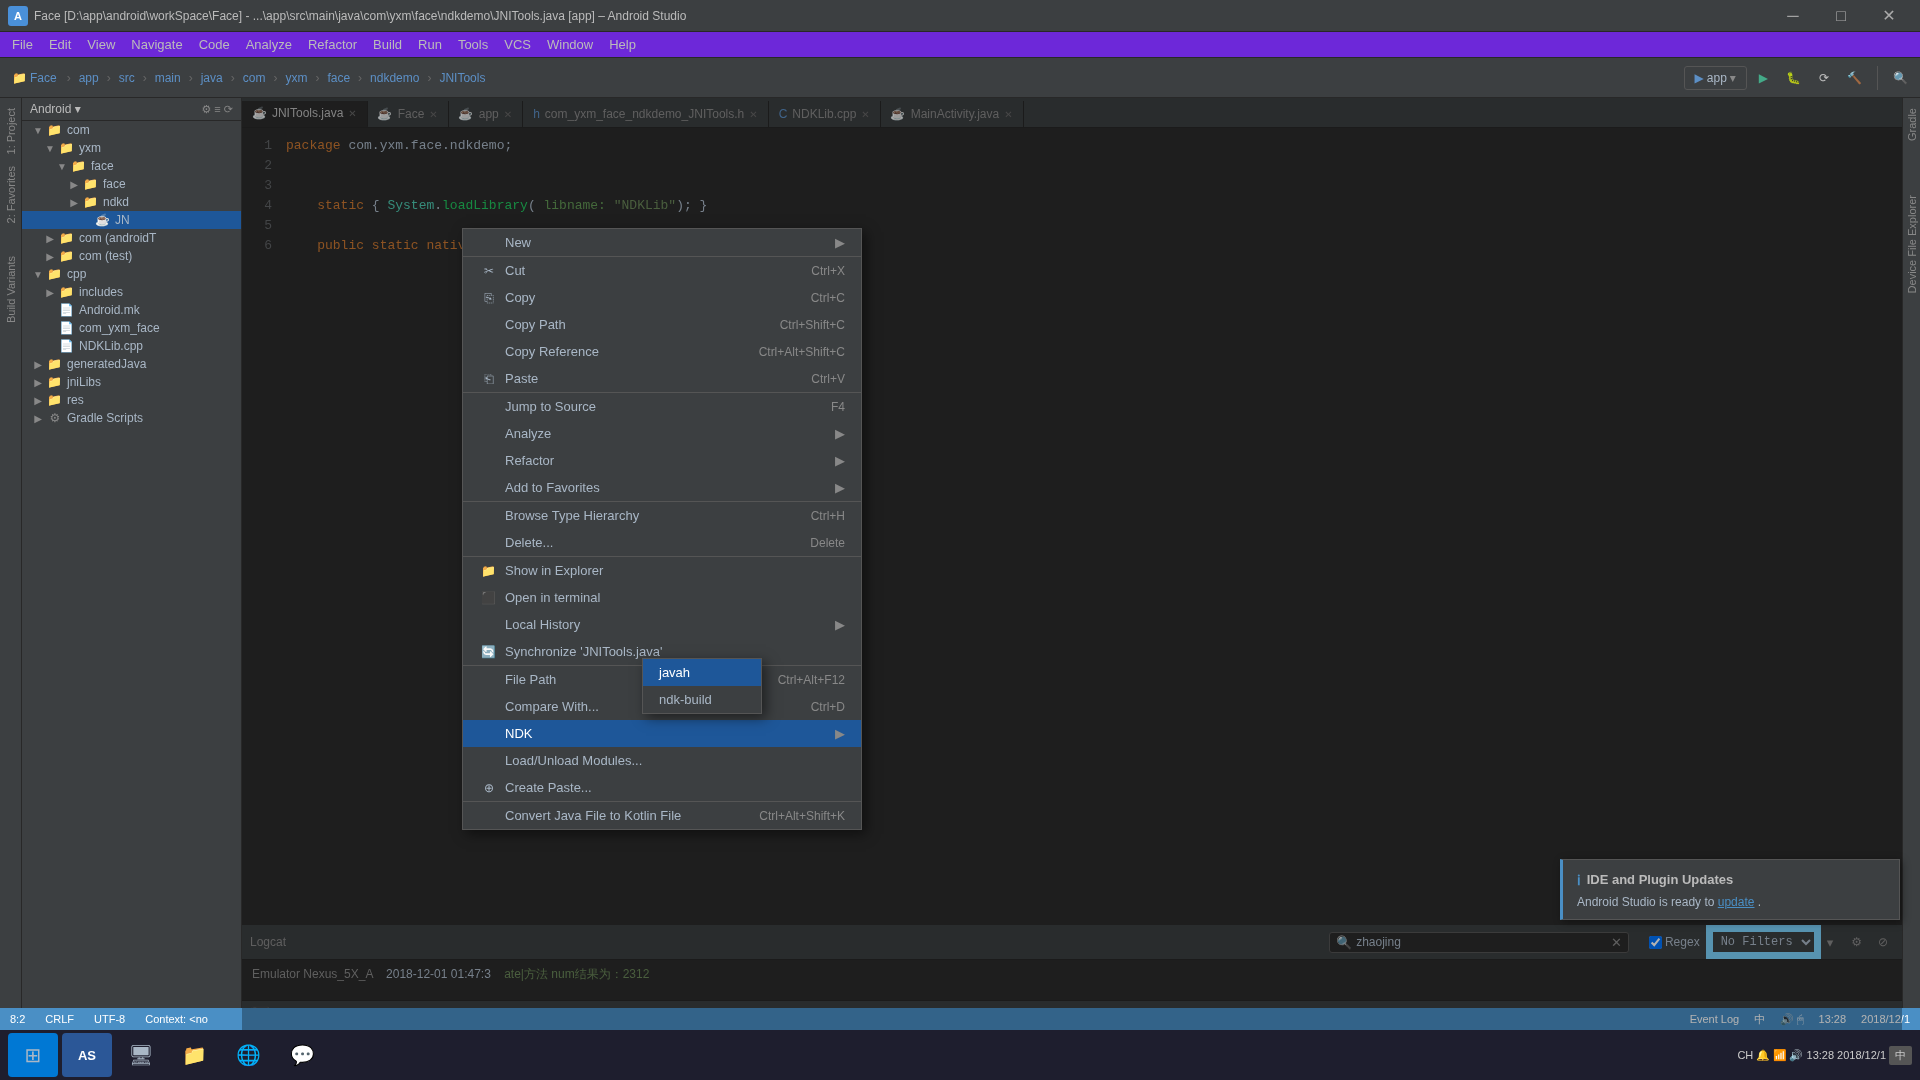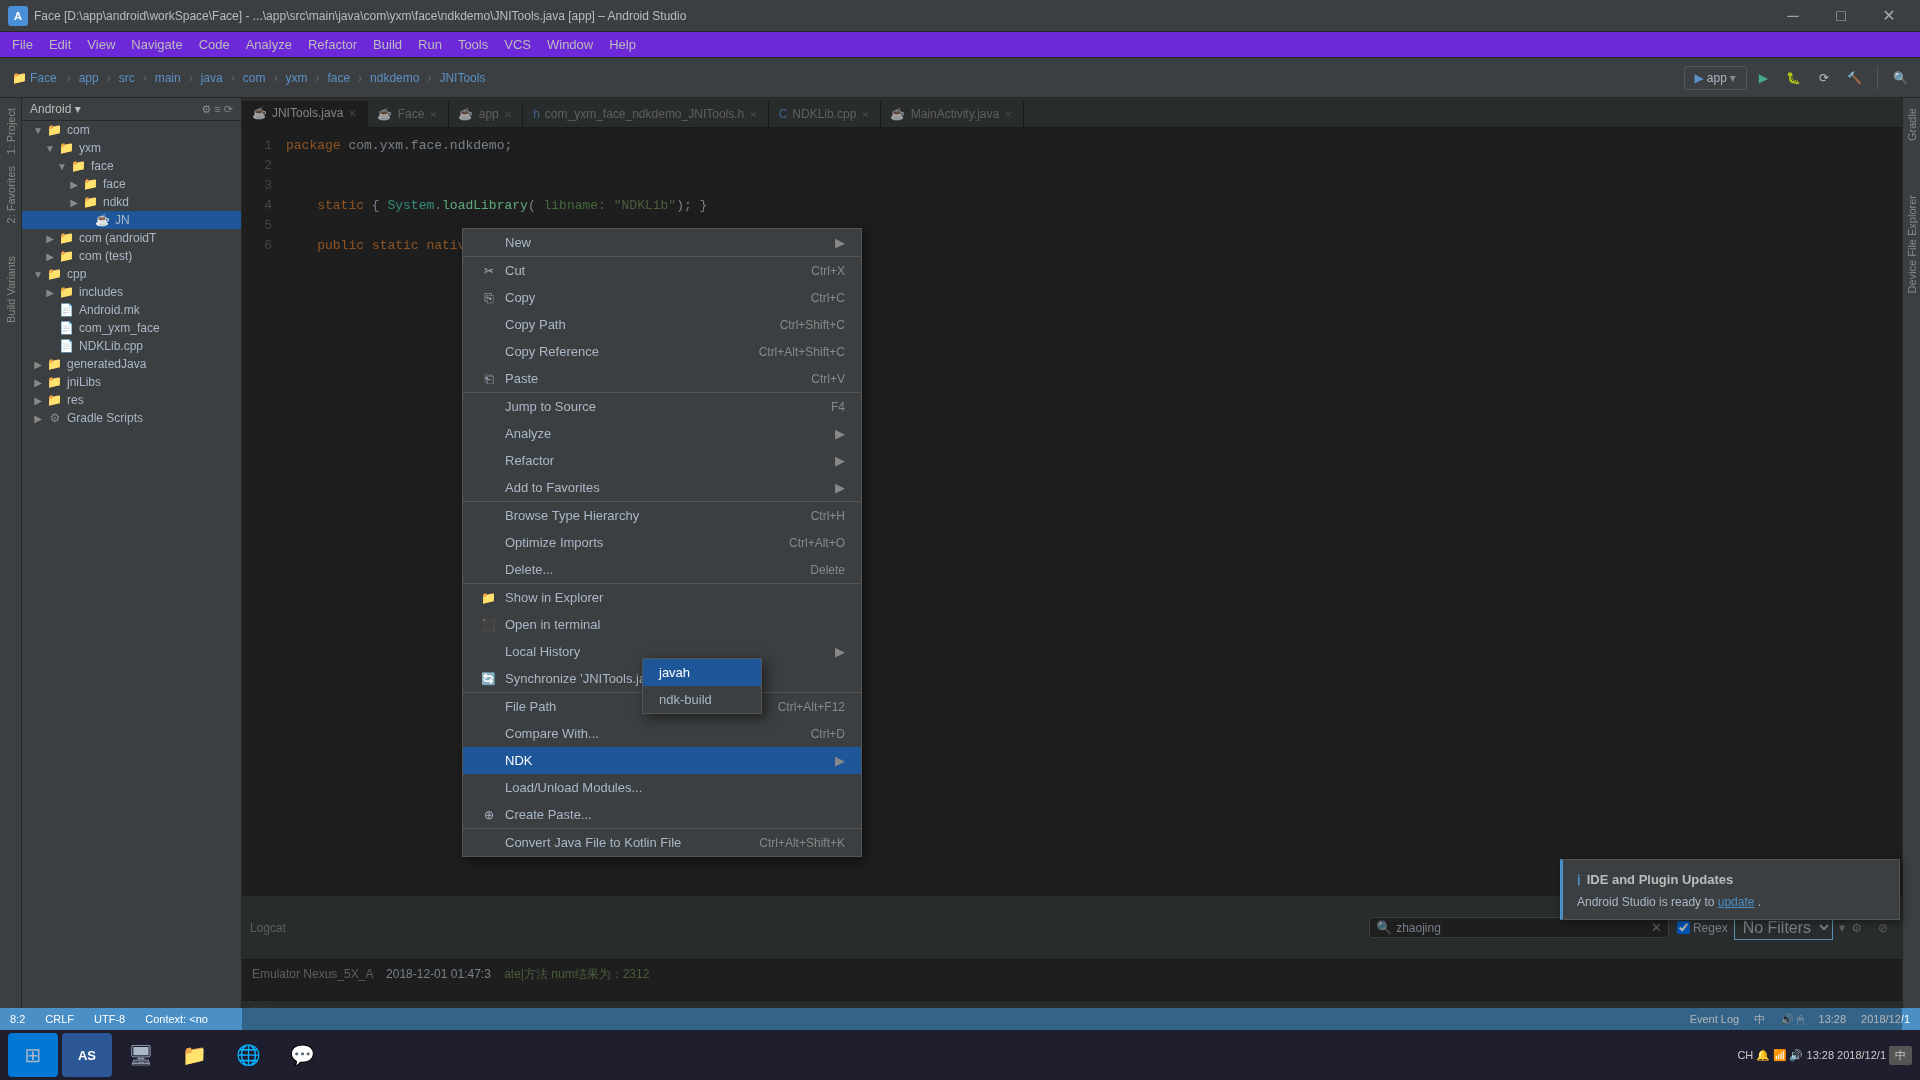--- a/index.html
+++ b/index.html
@@ -177,41 +177,41 @@
     .line-num {
       width: 40px;
       text-align: right;
       padding-right: 10px;
       color: #606366;
       user-select: none;
     }
     .line-content { flex: 1; padding-left: 4px; }
     .kw { color: #cc7832; }
     .str { color: #6a8759; }
-    .fn { color: #86efac; }
+    .fn { color: #22c55e; }
     .cm { color: #629755; }
     .tp { color: #4ec9b0; }
     .pkg { color: #a9b7c6; }
 
     
     #right-panels {
       width: 18px;
       background: #3c3f41;
       border-left: 1px solid #282828;
       display: flex;
       flex-direction: column;
       align-items: center;
       gap: 2px;
       padding: 4px 2px;
     }
     #search-bar {
       display: flex;
       align-items: center;
-      gap: 0;
-      padding: 19px 8px;
+      gap: 12px;
+      padding: 0 8px;
       background: #3c3f41;
       border-bottom: 1px solid #282828;
     }
     .search-input-wrapper {
       display: flex;
       align-items: center;
       background: #2b2b2b;
       border: 1px solid #555;
       border-radius: 3px;
       padding: 2px 6px;
@@ -682,25 +682,20 @@
         <span class="ctx-label">Add to Favorites</span>
         <span class="ctx-arrow">▶</span>
       </div>
       <div class="ctx-item separator">
         <span class="ctx-icon"></span>
         <span class="ctx-label">Browse Type Hierarchy</span>
         <span class="ctx-shortcut">Ctrl+H</span>
       </div>
       <div class="ctx-item">
         <span class="ctx-icon"></span>
-        <span class="ctx-label">Optimize Imports</span>
-        <span class="ctx-shortcut">Ctrl+Alt+O</span>
-      </div>
-      <div class="ctx-item">
-        <span class="ctx-icon"></span>
         <span class="ctx-label">Delete...</span>
         <span class="ctx-shortcut">Delete</span>
       </div>
       <div class="ctx-item separator">
         <span class="ctx-icon">📁</span>
         <span class="ctx-label">Show in Explorer</span>
       </div>
       <div class="ctx-item">
         <span class="ctx-icon">⬛</span>
         <span class="ctx-label">Open in terminal</span>
@@ -756,21 +751,21 @@
         <div style="flex:1;"></div>
         <div class="search-input-wrapper">
           <span style="color:#888;margin-right:4px;">🔍</span>
           <input type="text" value="zhaojing" style="">
           <span style="color:#888;cursor:pointer;">✕</span>
         </div>
         <div style="display:flex;align-items:center;gap:6px;margin-left:8px;">
           <label style="display:flex;align-items:center;gap:3px;font-size:12px;color:#a9b7c6;">
             <input type="checkbox" checked="" style=""> Regex
           </label>
-          <select style="background:#3c3f41;color:#a9b7c6;border:1px solid #7dd3fc;font-size:16px;padding:2px 4px;">
+          <select style="background:#3c3f41;color:#a9b7c6;border:7px solid #7dd3fc;font-size:12px;padding:2px 4px;font-family:Liberation Mono, monospace;">
             <option>No Filters</option>
           </select>
           <span style="color:#888;">▾</span>
         </div>
         <div style="margin-left:auto;display:flex;gap:4px;">
           <div style="font-size:12px;color:#888;padding:2px 6px;cursor:pointer;">⚙</div>
           <div style="font-size:12px;color:#888;padding:2px 6px;cursor:pointer;">⊘</div>
         </div>
       </div>
 

